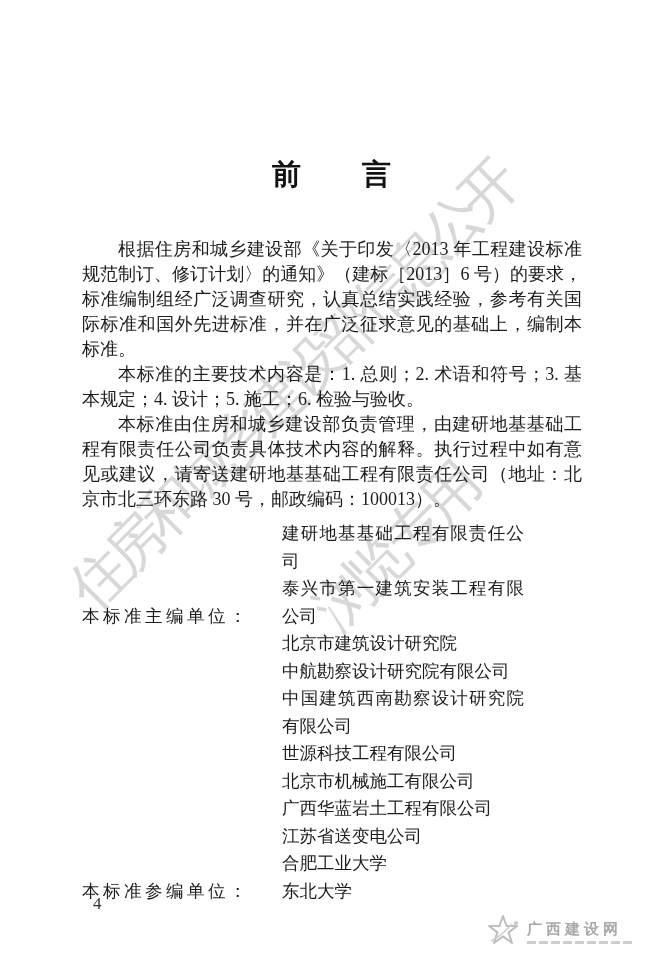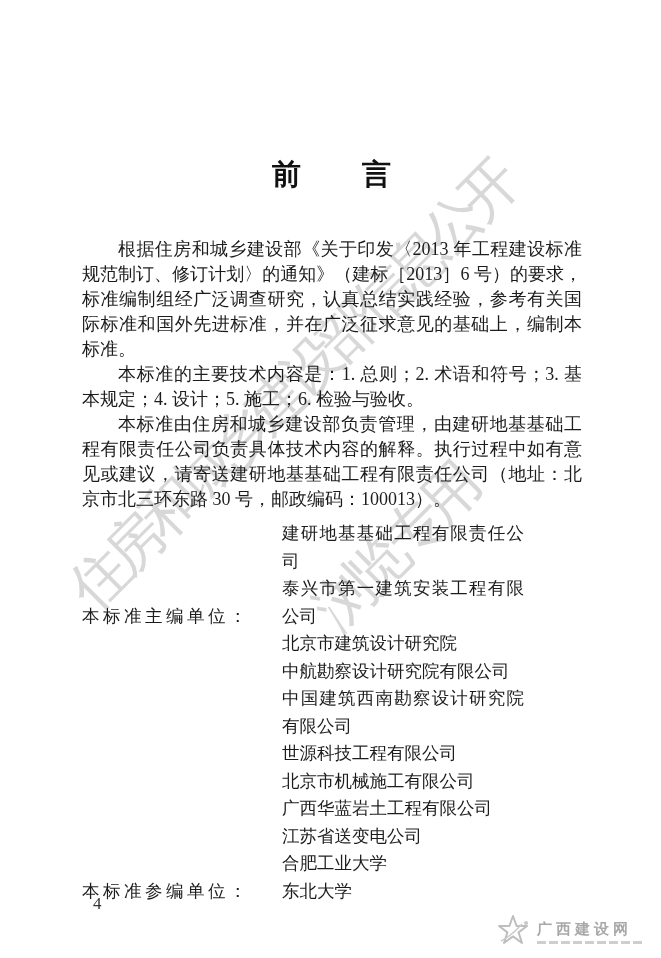--- a/index.html
+++ b/index.html
@@ -65,21 +65,21 @@
   .credit-item { text-align:justify;margin-left:32px; }
 
   .page-number {
     position:absolute;
     left:93px; bottom:44px;
     font-size:17px;
     color:#333;
   }
   .site-logo {
     position:absolute;
-    right:16px; bottom:8px;
+    right:26px; bottom:8px;
     display:flex;
     align-items:center;
     gap:6px;
     opacity:0.85;
   }
   .logo-star { flex:0 0 auto; }
   .logo-texts { display:flex; flex-direction:column; }
   .logo-name {
     font-size:15px;
     letter-spacing:4px;

